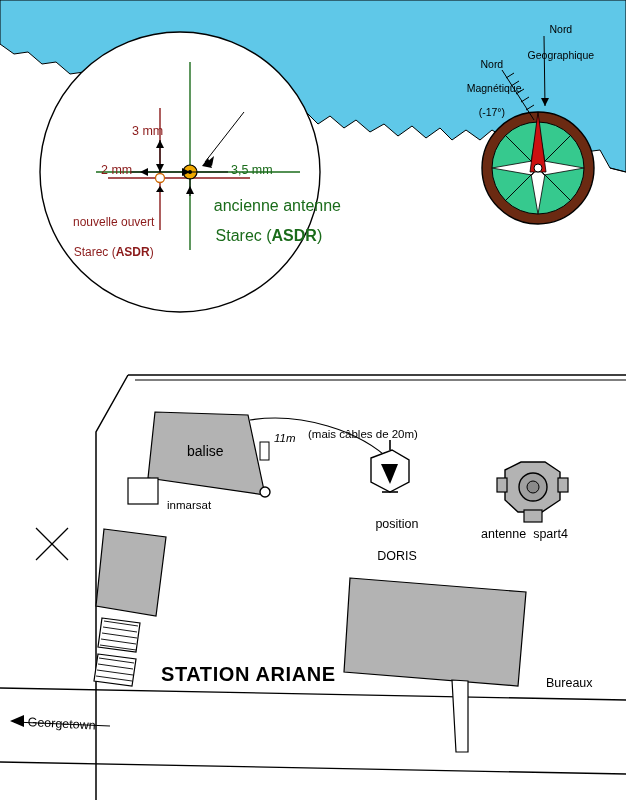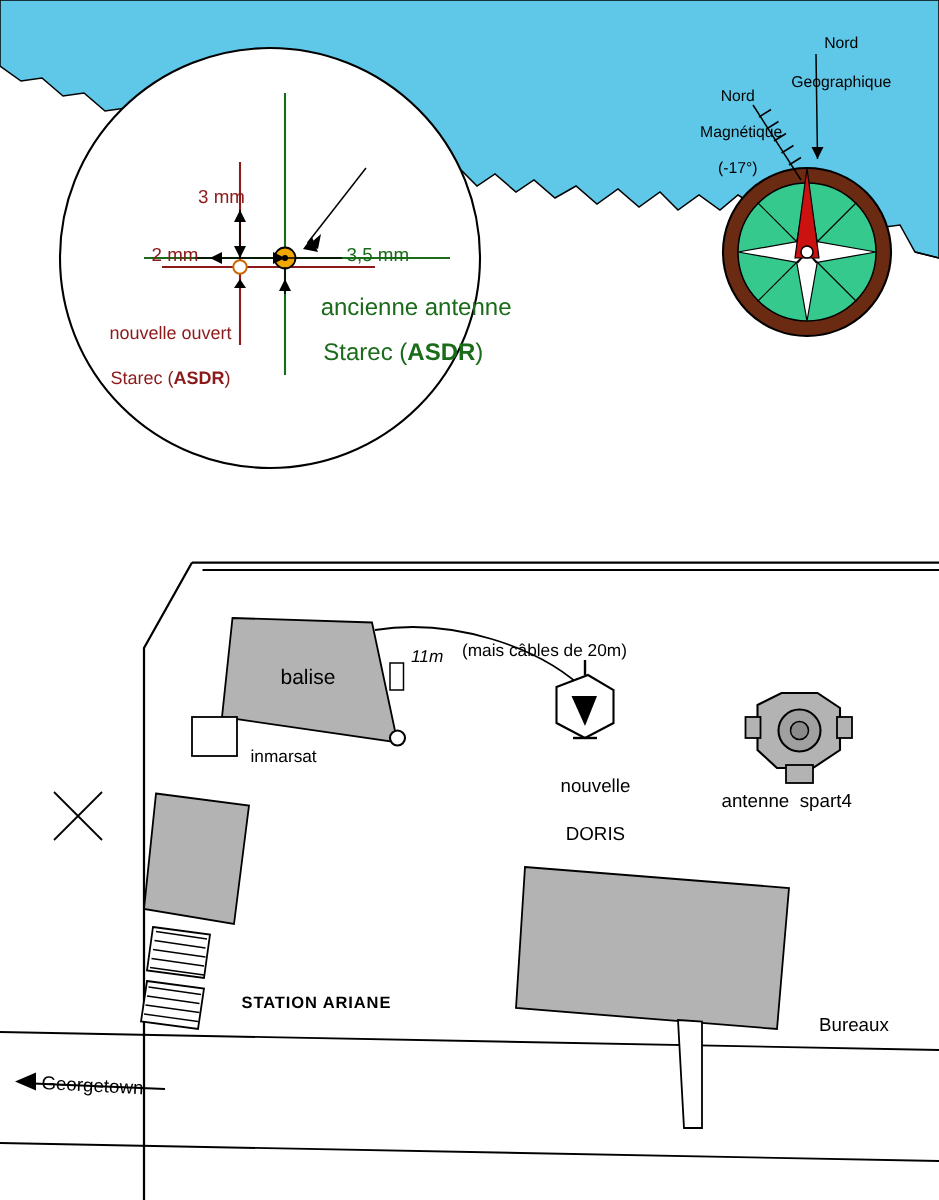--- a/index.html
+++ b/index.html
@@ -205,25 +205,25 @@
   <div class="txt black" style="left:187px;top:443px;font-size:14px;">balise</div>
 
   <div class="txt black" style="left:167px;top:499px;font-size:11.5px;">inmarsat</div>
 
 
   <div class="txt black italic" style="left:274px;top:432px;font-size:11.5px;">11m</div>
 
   <div class="txt black" style="left:308px;top:428px;font-size:11.5px;">(mais câbles de 20m)</div>
 
   <div class="txt black center" style="left:332px;top:500px;width:116px;font-size:12.5px;line-height:16px;">
-    <span>nouvelle</span><br>
+    <span>position</span><br>
     <span>DORIS</span>
   </div>
 
   <div class="txt black" style="left:481px;top:527px;font-size:12.5px;">antenne  spart4</div>
 
-  <div class="txt black bold" style="left:161px;top:663px;font-size:11px;letter-spacing:0.6px;">STATION ARIANE</div>
+  <div class="txt black bold" style="left:161px;top:663px;font-size:20px;letter-spacing:0.6px;">STATION ARIANE</div>
 
   <div class="txt black" style="left:546px;top:676px;font-size:12.5px;">Bureaux</div>
 
   <div class="txt black" style="left:28px;top:715px;font-size:12.5px;transform:rotate(3deg);transform-origin:left top;">Georgetown</div>
 
 </div>
 
 </body></html>

